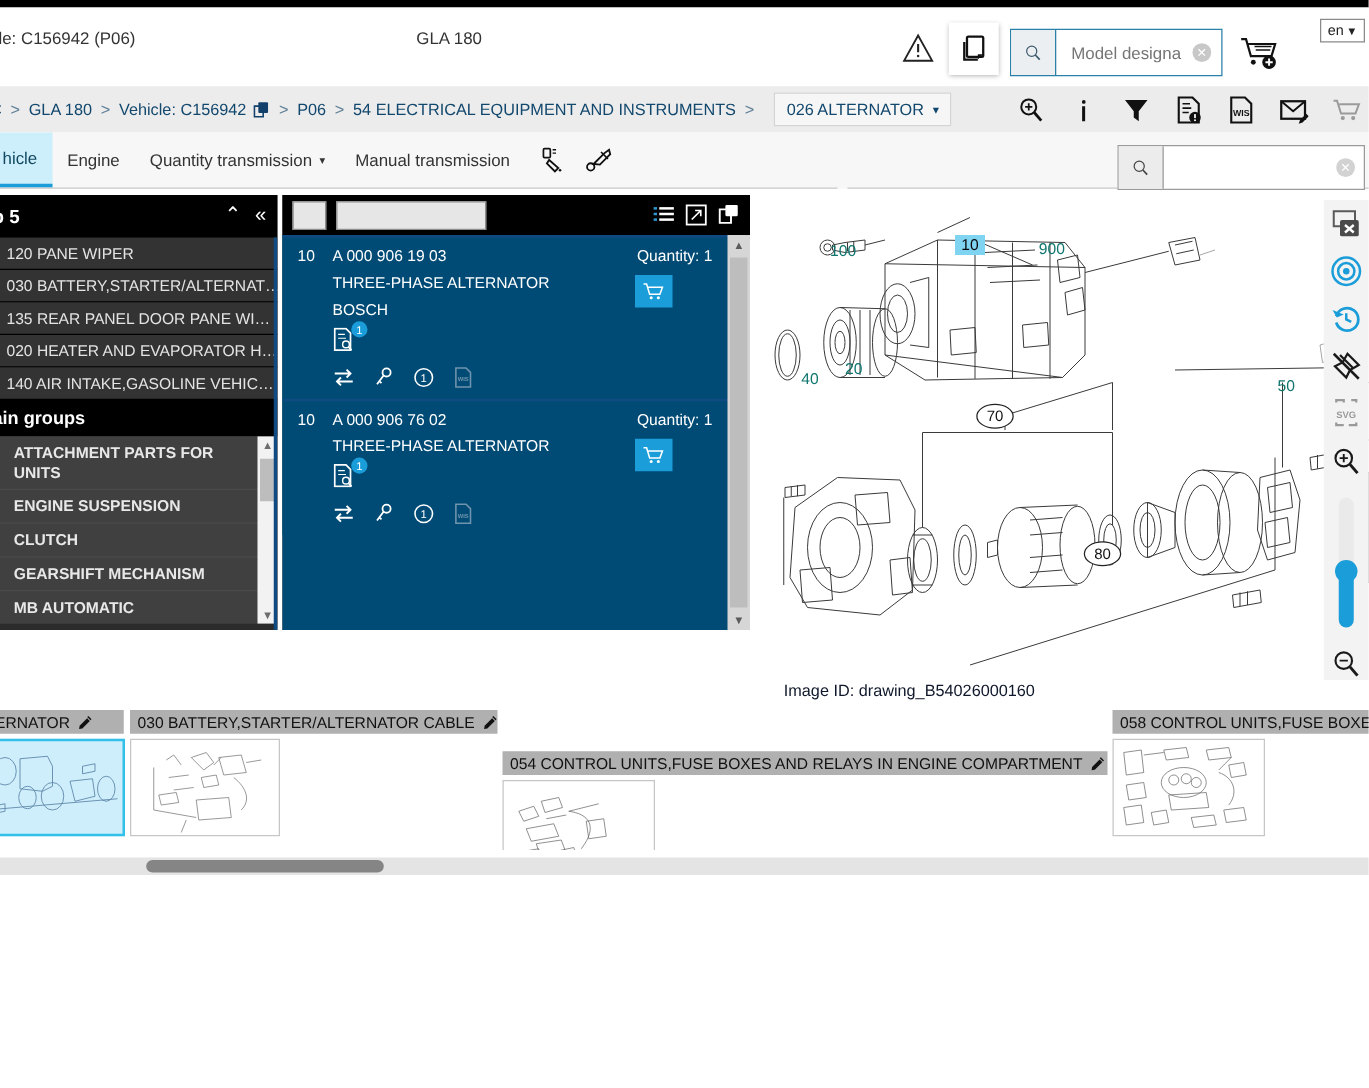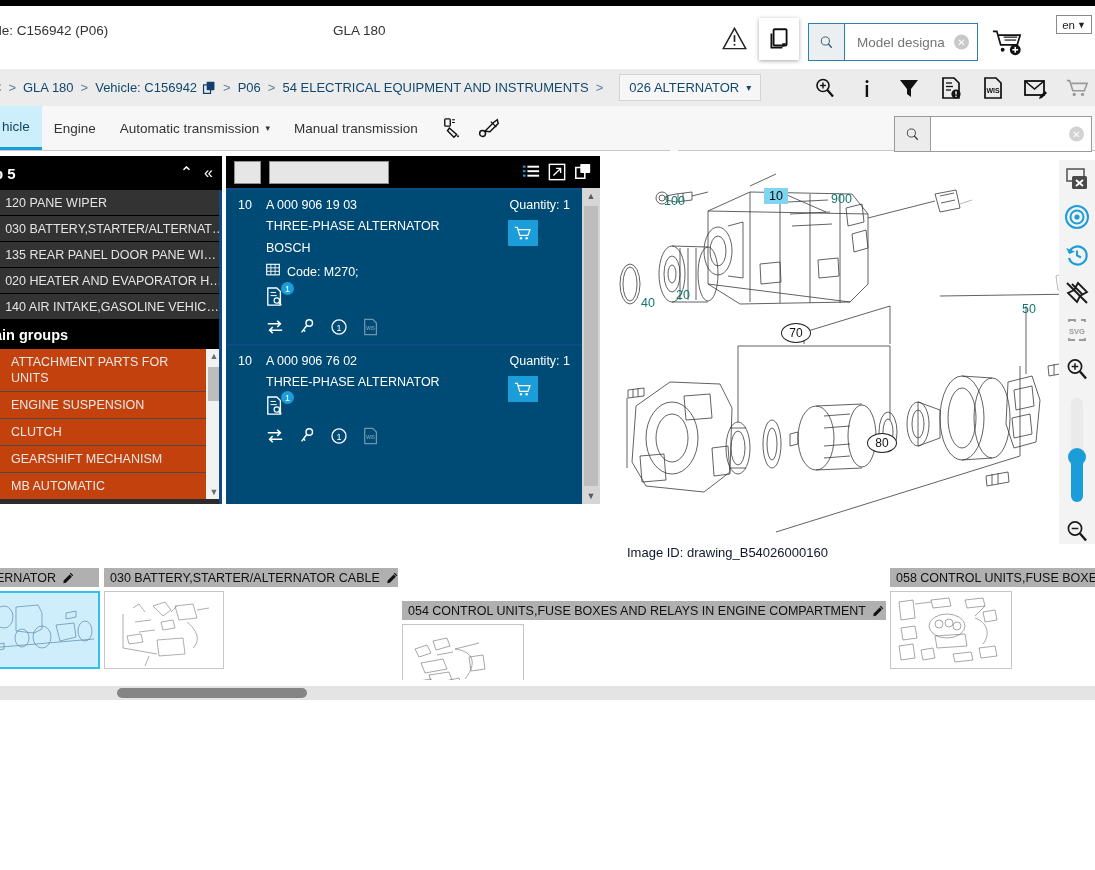--- a/index.html
+++ b/index.html
@@ -78,21 +78,21 @@
   .sb-head .acts { position:absolute; right:9px; display:flex; gap:11px; align-items:center; }
   .sb-head .acts span { color:#fff; font-size:16px; cursor:pointer; line-height:1; }
 
   .sb-item { height:26px; background:#333333; border-bottom:1px solid #000; display:flex; align-items:center;
              color:#e4e4e4; font-size:12.5px; white-space:nowrap; overflow:hidden; cursor:pointer; padding-left:0; }
   .sb-item .dash { margin:0 5px 0 -4px; }
 
   .sb-sub { height:29px; background:#000; display:flex; align-items:center; position:relative; }
   .sb-sub .t { position:absolute; left:-6px; font-size:14.5px; font-weight:bold; color:#fff; white-space:nowrap; }
 
-  .sb-groups { position:relative; height:150px; background:#c2410c; overflow:hidden; }
+  .sb-groups { position:relative; height:150px; background:#404040; overflow:hidden;font-weight:bold; }
   .sb-g { border-bottom:1px solid #4a4a4a; color:#e8e8e8; font-size:12.5px; padding:5px 22px 5px 11px;
           line-height:16px; cursor:pointer; }
   .sb-scroll { position:absolute; right:0; top:0; width:16px; height:150px; background:#f2f2f2; }
   .sb-scroll .up, .sb-scroll .dn { width:16px; height:14px; display:flex; align-items:center; justify-content:center;
                                     font-size:9px; color:#6d6d6d; cursor:pointer; }
   .sb-scroll .dn { position:absolute; bottom:0; }
   .sb-scroll .thumb { position:absolute; left:2px; top:18px; width:12px; height:34px; background:#bdbdbd; cursor:pointer; }
   .sb-rightline { position:absolute; right:0; top:34px; width:3px; height:314px; background:#0f4b82; }
 
   
@@ -295,21 +295,21 @@
 
   <div class="tabbar">
     <div class="tabs">
       <div class="tab active">
         <span>hicle</span>
       </div>
       <div class="tab">
         <span>Engine</span>
       </div>
       <div class="tab">
-        <span>Automatic transmission</span>
+        <span>Quantity transmission</span>
         <span style="font-size:9px;">▾</span>
       </div>
       <div class="tab">
         <span>Manual transmission</span>
       </div>
       <div class="tab-tools">
         <span class="ti">
           <svg width="22" height="22" viewBox="0 0 24 24">
               <rect x="3" y="2" width="6" height="8" rx="1" fill="none" stroke="#111" stroke-width="1.5"></rect>
               <line x1="11" y1="3" x2="14" y2="3" stroke="#111" stroke-width="1.2"></line>
@@ -432,32 +432,20 @@
         <div class="p-qty">Quantity: 1</div>
         <div class="p-cartbtn">
           <svg width="18" height="16" viewBox="0 0 22 18">
               <path d="M1 2 L4 2 L7 12 L17 12 L19.5 5 L5.5 5" fill="none" stroke="#fff" stroke-width="1.5"></path>
               <circle cx="8.5" cy="15.3" r="1.5" fill="#fff"></circle>
               <circle cx="15.5" cy="15.3" r="1.5" fill="#fff"></circle>
             </svg>
         </div>
         <div class="p-desc">THREE-PHASE ALTERNATOR</div>
         <div class="p-brand">BOSCH</div>
-        <div class="p-code">
-          <span>
-            <svg width="14" height="14" viewBox="0 0 16 16">
-                <rect x="0.8" y="1.5" width="14.4" height="12" fill="none" stroke="#fff" stroke-width="1.3"></rect>
-                <line x1="0.8" y1="5.5" x2="15.2" y2="5.5" stroke="#fff" stroke-width="1"></line>
-                <line x1="0.8" y1="9.5" x2="15.2" y2="9.5" stroke="#fff" stroke-width="1"></line>
-                <line x1="5.6" y1="1.5" x2="5.6" y2="13.5" stroke="#fff" stroke-width="1"></line>
-                <line x1="10.4" y1="1.5" x2="10.4" y2="13.5" stroke="#fff" stroke-width="1"></line>
-              </svg>
-          </span>
-          <span>Code: M270;</span>
-        </div>
         <div class="p-doc">
           <svg width="18" height="19" viewBox="0 0 20 21">
               <path d="M2 1 L12 1 L16 5 L16 20 L2 20 Z" fill="none" stroke="#fff" stroke-width="1.5"></path>
               <line x1="5" y1="6" x2="11" y2="6" stroke="#fff" stroke-width="1.1"></line>
               <line x1="5" y1="9.5" x2="12" y2="9.5" stroke="#fff" stroke-width="1.1"></line>
               <circle cx="12" cy="15" r="3" fill="none" stroke="#fff" stroke-width="1.3"></circle>
               <line x1="14" y1="17.2" x2="17" y2="20" stroke="#fff" stroke-width="1.5"></line>
             </svg>
           <span class="badge">1</span>
         </div>

